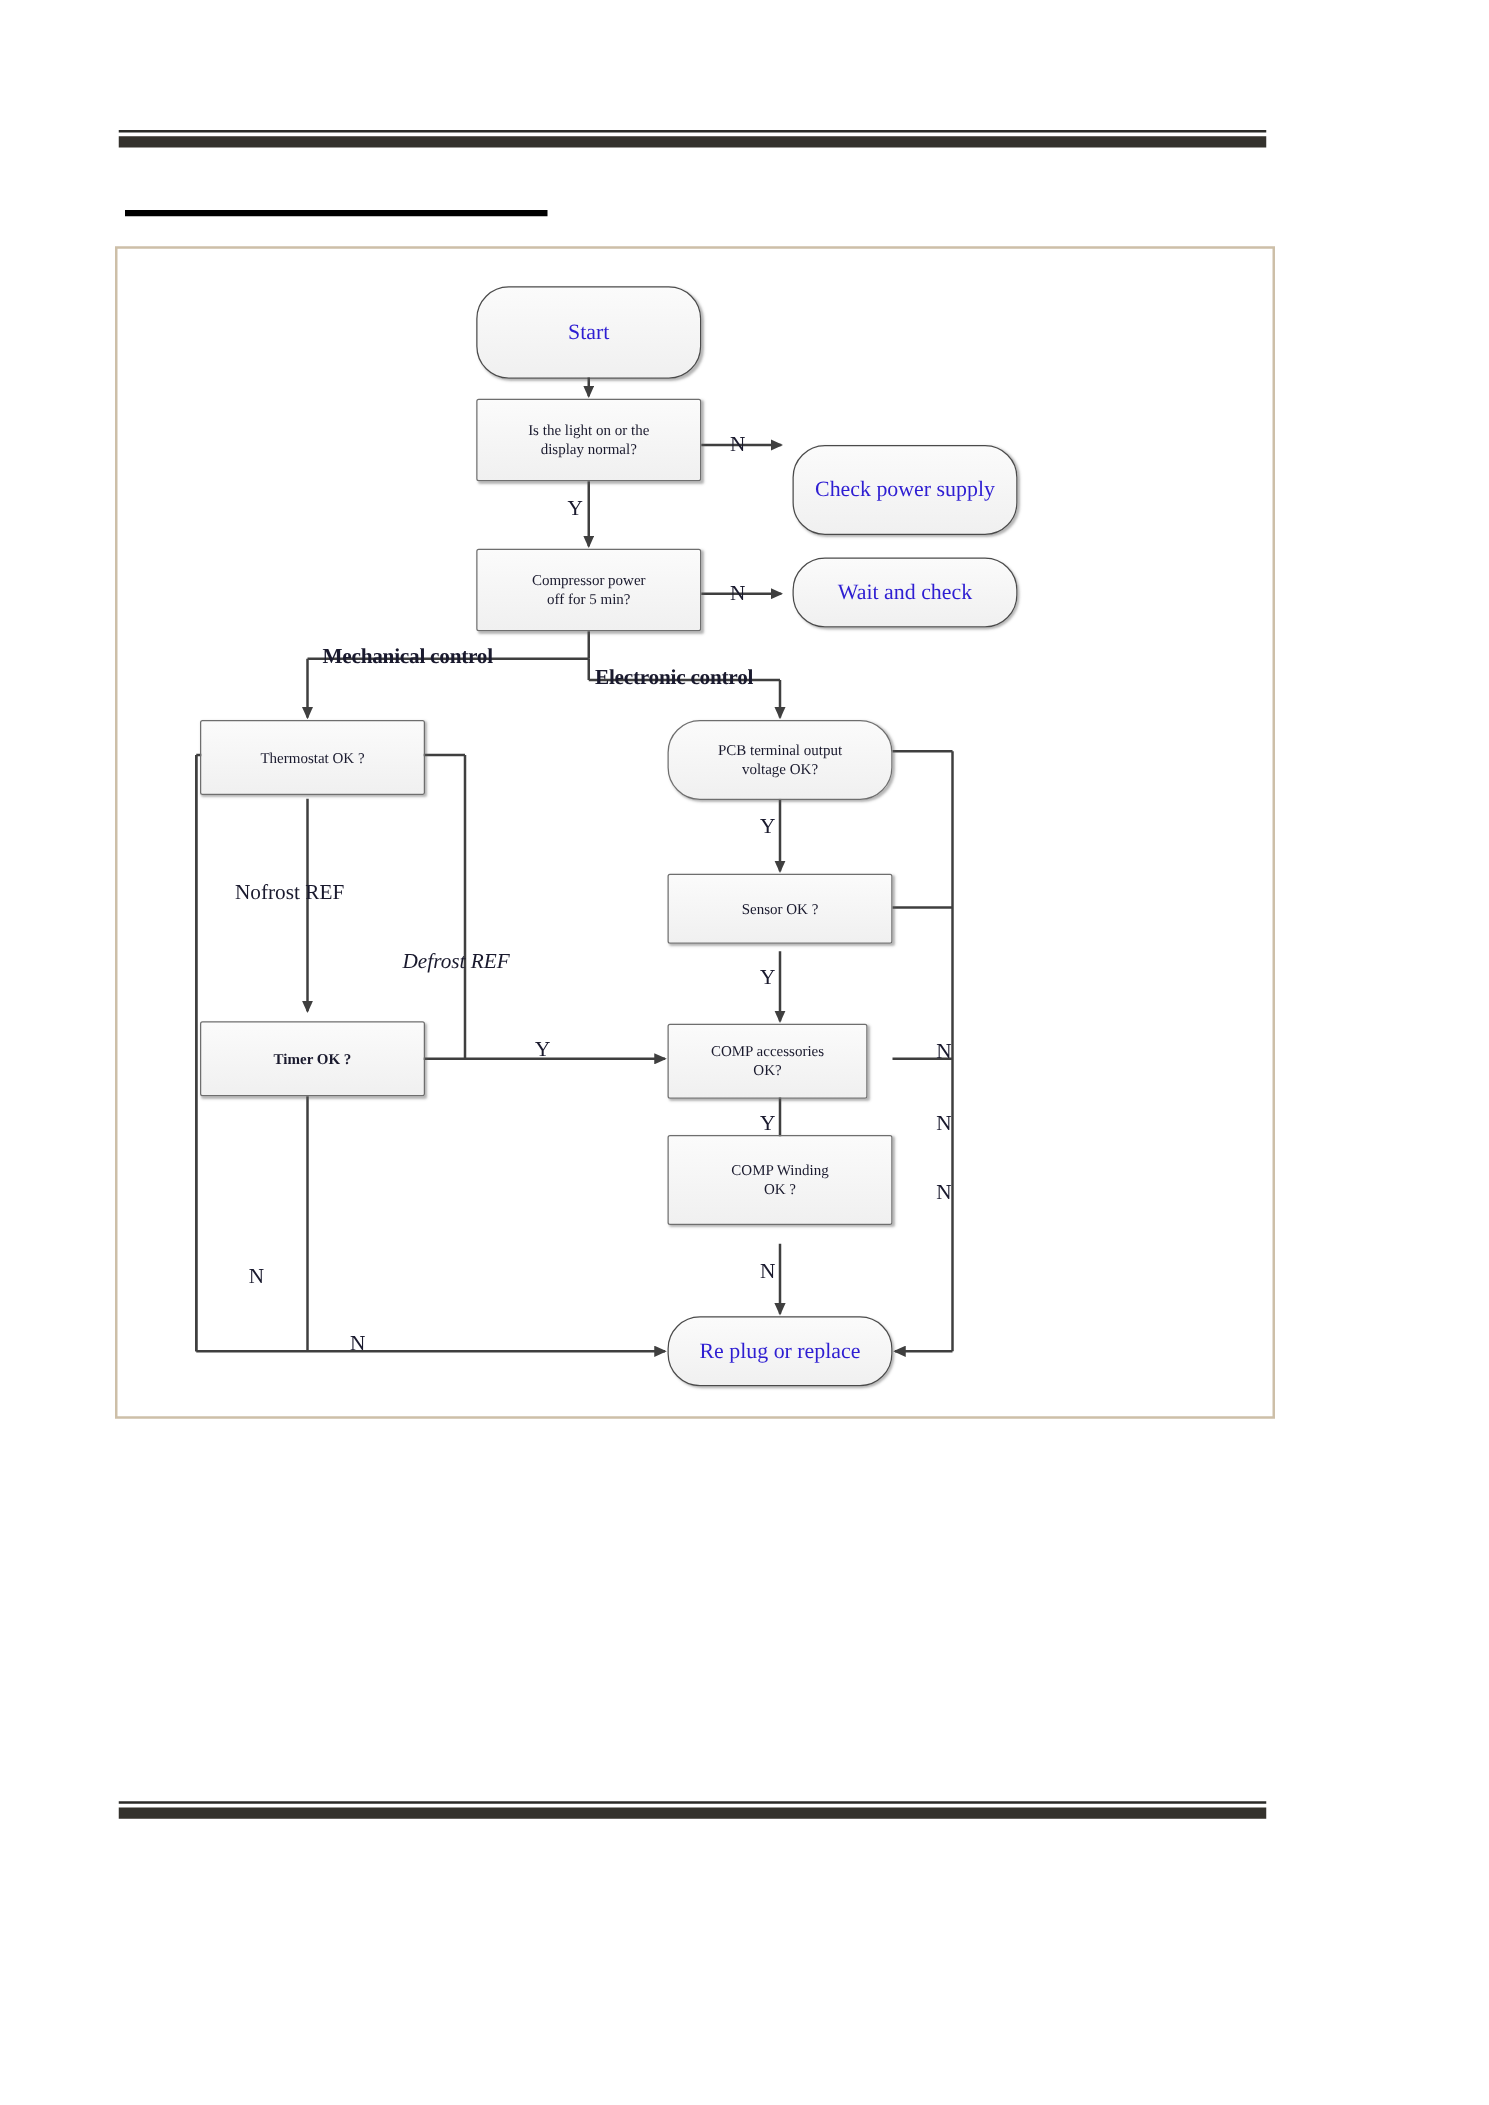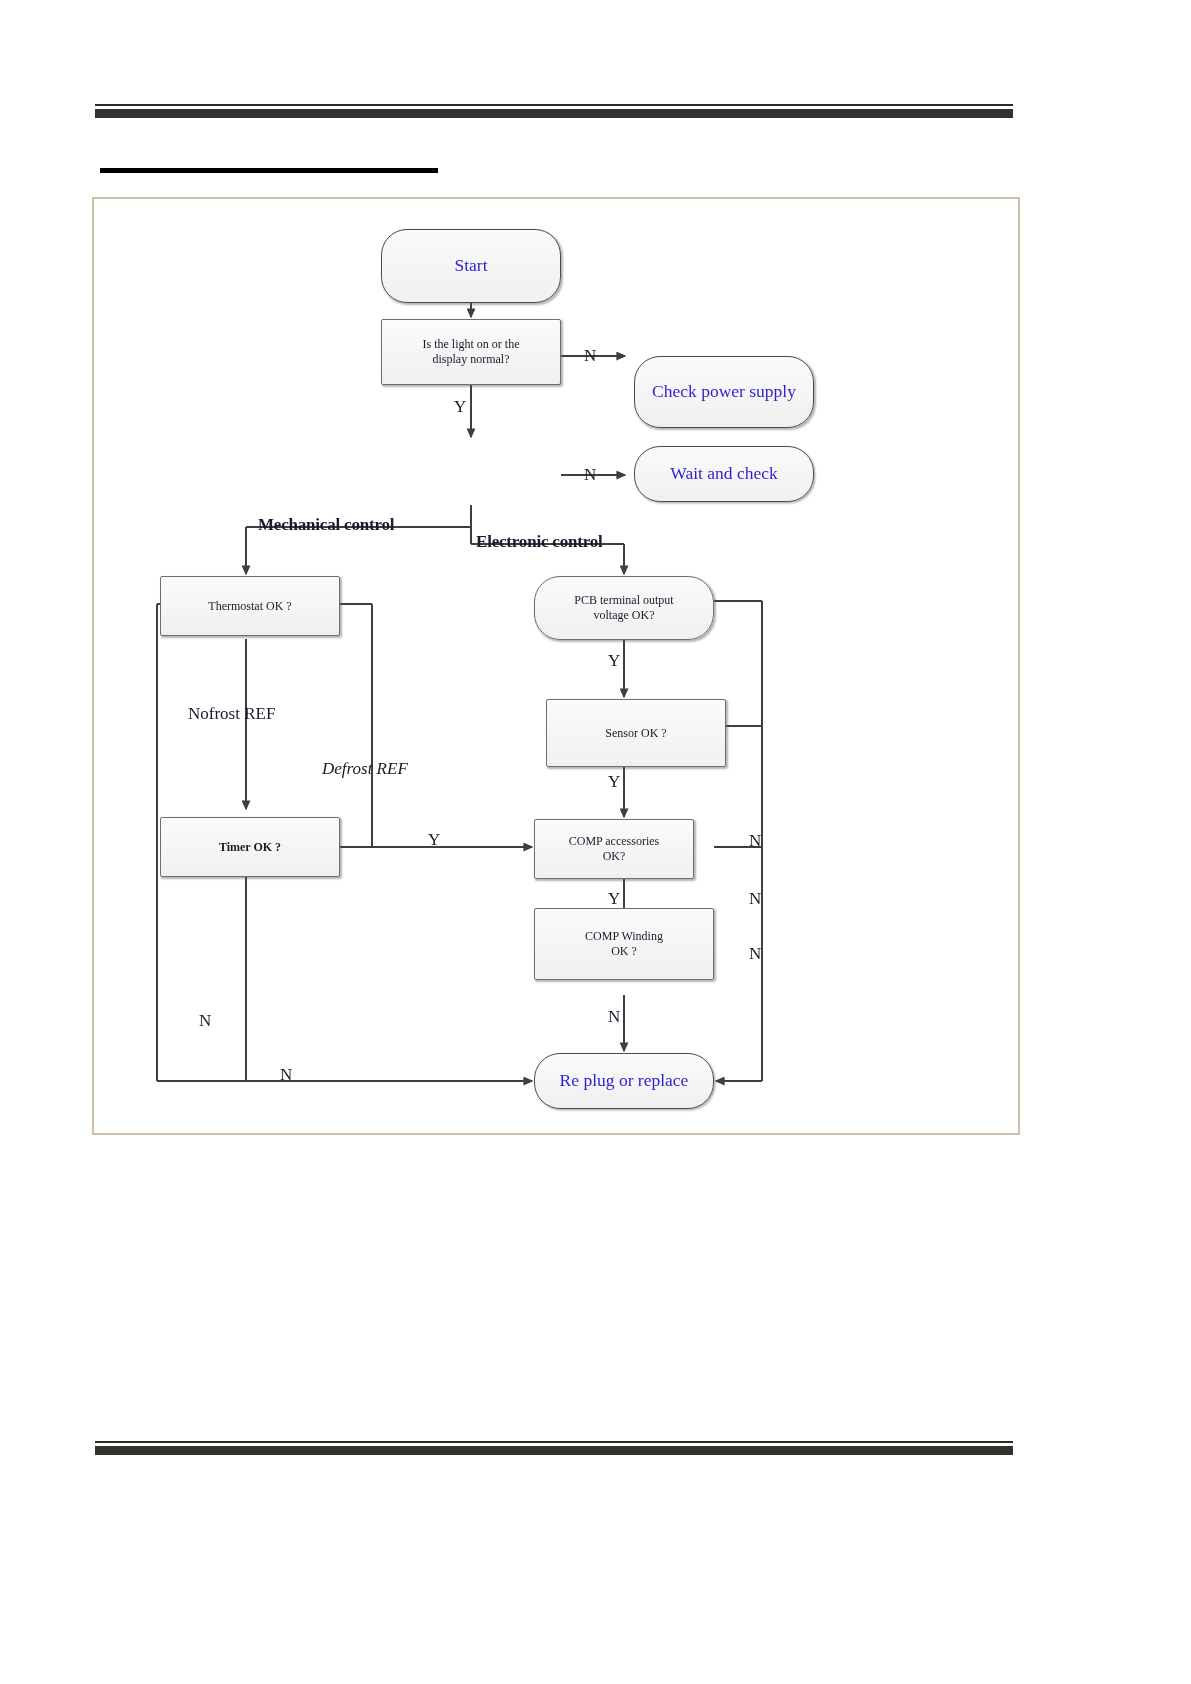--- a/index.html
+++ b/index.html
@@ -119,38 +119,41 @@
   </div>
 
   <div class="node proc" style="left:287px;top:120px;width:180px;height:66px;">
     <span><span>Is the light on or the</span><br><span>display normal?</span></span>
   </div>
 
   <div class="node term" style="left:540px;top:145px;width:180px;height:72px;margin-top:12px;">
     <span>Check power supply</span>
   </div>
 
+  <div class="node proc" style="left:287px;top:240px;width:180px;height:66px;">
+    <span><span>Compressor power</span><br><span>off for 5 min?</span></span>
+  </div>
 
   <div class="node term" style="left:540px;top:247px;width:180px;height:56px;">
     <span>Wait and check</span>
   </div>
 
   <div class="node proc" style="left:66px;top:377px;width:180px;height:60px;">
     <span>Thermostat OK ?</span>
   </div>
 
   <div class="node proc" style="left:66px;top:618px;width:180px;height:60px;font-weight:bold;">
     <span>Timer OK ?</span>
   </div>
 
   <div class="node proc" style="left:440px;top:377px;width:180px;height:64px;border-radius:26px;">
     <span><span>PCB terminal output</span><br><span>voltage OK?</span></span>
   </div>
 
-  <div class="node proc" style="left:452px;top:500px;width:180px;height:68px;">
+  <div class="node proc" style="left:440px;top:500px;width:180px;height:56px;">
     <span>Sensor OK ?</span>
   </div>
 
   <div class="node proc" style="left:440px;top:620px;width:160px;height:60px;">
     <span><span>COMP accessories</span><br><span>OK?</span></span>
   </div>
 
   <div class="node proc" style="left:440px;top:709px;width:180px;height:72px;">
     <span><span>COMP Winding</span><br><span>OK ?</span></span>
   </div>

